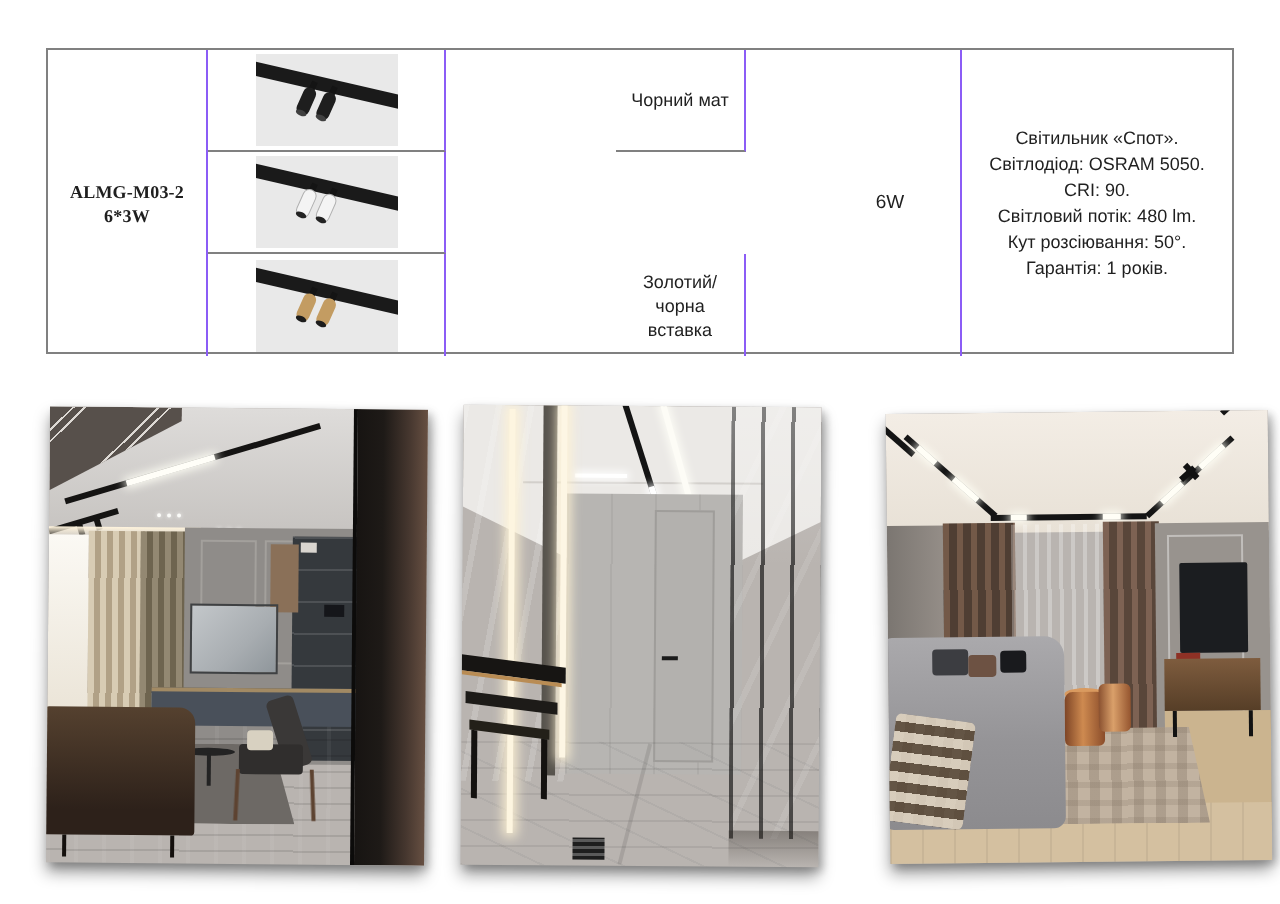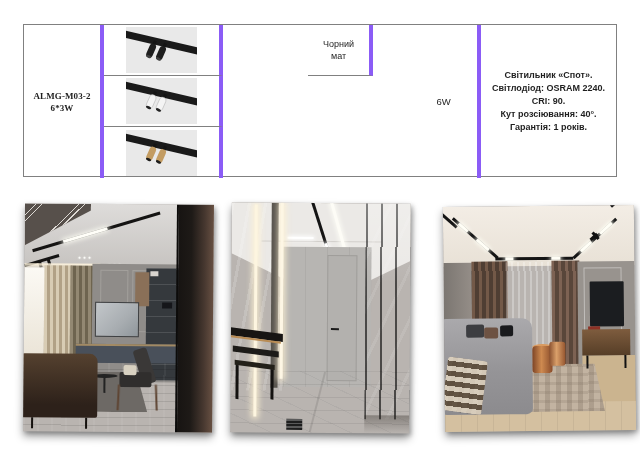--- a/index.html
+++ b/index.html
@@ -5,24 +5,24 @@
   html,body{margin:0;padding:0;background:#fff;}
   .page{position:relative;width:640px;height:452px;background:#ffffff;overflow:hidden;
         font-family:"Liberation Sans",sans-serif;color:#1f1f1f;}
 
   
   .spec-table{position:absolute;left:23px;top:24px;width:594px;height:153px;
     display:grid;grid-template-columns:80px 119px 85px 65px 37px 71px 1fr;
     grid-template-rows:51px 51px 51px;
     border:1px solid #808080;box-sizing:border-box;background:#fff;
     font-size:9px;line-height:12px;}
-  .cell{border-right:4px solid #8b5cf6;border-bottom:1px solid #808080;
+  .cell{border-right:1px solid #8b5cf6;border-bottom:1px solid #808080;
     display:flex;flex-direction:column;align-items:center;justify-content:center;
     text-align:center;overflow:hidden;box-sizing:border-box;}
-  .last-col{border-right:none!important;font-weight:bold;}
+  .last-col{border-right:none!important;}
   .last-row{border-bottom:none!important;}
   .code-cell{grid-column:1;grid-row:1/4;font-family:"Liberation Serif",serif;
     font-weight:bold;font-size:9px;letter-spacing:.1px;}
   .img-cell{grid-column:2;padding:2px 0;}
   .size-cell{grid-column:3;grid-row:1/4;font-size:9.5px;}
   .fin-cell{grid-column:4;padding:0 7px;}
   .temp-cell{grid-column:5;grid-row:1/4;gap:11px;font-size:9.5px;}
   .pwr-cell{grid-column:6;grid-row:1/4;font-size:9.5px;}
   .desc-cell{grid-column:7;grid-row:1/4;font-size:9px;line-height:13px;padding:0 4px;}
 
@@ -248,30 +248,34 @@
           <rect x="34.7" y="19.5" width="6.6" height="14.5" rx="3.2" fill="#c39c62"></rect>
           <ellipse cx="38" cy="33.1" rx="2.8" ry="1.4" fill="#1c1c1c"></ellipse>
         </g>
       </svg>
     </div>
 
 
     <div class="cell fin-cell" style="grid-row:1">
       <span>Чорний мат</span>
     </div>
+    <div class="cell fin-cell last-row" style="grid-row:3">
+      <span>Золотий/чорна вставка</span>
+    </div>
 
 
     <div class="cell pwr-cell last-row">
       <span>6W</span>
     </div>
 
     <div class="cell desc-cell last-col last-row">
       <div>Світильник «Спот».</div>
-      <div>Світлодіод: OSRAM 2240. CRI: 90.</div>
-      <div>Кут розсіювання: 40°.</div>
+      <div>Світлодіод: OSRAM 5050. CRI: 90.</div>
+      <div>Світловий потік: 480 lm.</div>
+      <div>Кут розсіювання: 50°.</div>
       <div>Гарантія: 1 років.</div>
     </div>
   </div>
 
   <div class="photo" id="photo1">
     <div class="p1-ceiling"></div>
     <div class="p1-mirror"></div>
     <div class="p1-track">
       <div class="p1-track-lit"></div>
     </div>

